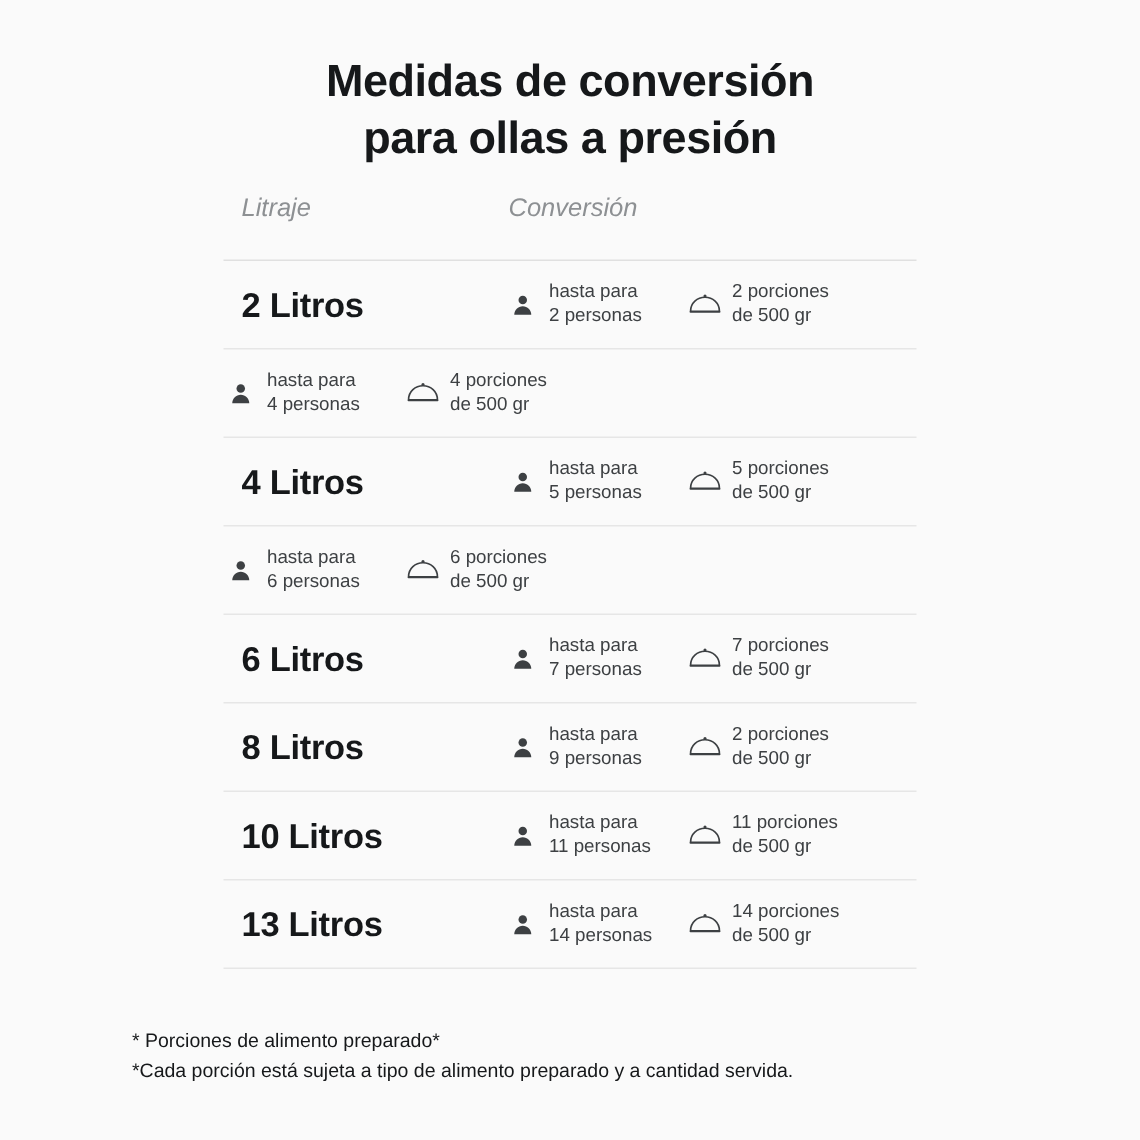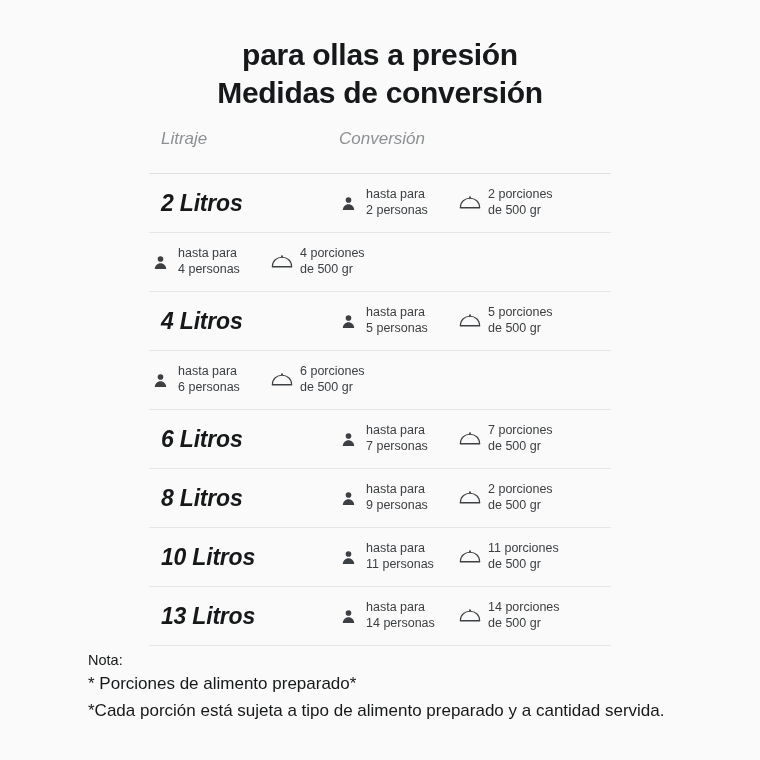--- a/index.html
+++ b/index.html
@@ -67,21 +67,20 @@
     border-bottom: 1px solid #e6e6e6;
   }
   .cell-litraje {
     width: 188px;
     box-sizing: border-box;
     padding-left: 12px;
     font-size: 23px;
     font-weight: bold;
     color: #16181a;
     letter-spacing: -0.2px;
-    font-style: italic;
   }
   .cell-people, .cell-portions {
     display: flex;
     align-items: center;
     gap: 7px;
   }
   .cell-people {
     width: 122px;
   }
   .cell-portions {
@@ -105,33 +104,33 @@
     left: 88px;
     bottom: 36px;
     width: 620px;
   }
   .notes-title {
     font-size: 14.5px;
     color: #16181a;
     margin-bottom: 3px;
   }
   .notes-line {
-    font-size: 17px;
+    font-size: 13px;
     color: #16181a;
     line-height: 1.55;
   }
 </style>
 </head>
 <body>
 
 <div class="page">
 
   <div class="title-block">
+    <div class="title-line">Medidas de conversión</div>
     <div class="title-line">para ollas a presión</div>
-    <div class="title-line">Medidas de conversión</div>
   </div>
 
   <div class="table-wrap">
 
     <div class="head-row">
       <div class="head-litraje">Litraje</div>
       <div class="head-conv">Conversión</div>
     </div>
 
     <div id="rows-container">
@@ -307,18 +306,17 @@
               </svg>
             </span>
             <span class="txt2"><span>14 porciones</span><br><span>de 500 gr</span></span>
           </div>
         </div>
       </div>
 
   </div>
 
   <div class="notes">
-    <div class="notes-title">Nota:</div>
     <div class="notes-line">* Porciones de alimento preparado*</div>
     <div class="notes-line">*Cada porción está sujeta a tipo de alimento preparado y a cantidad servida.</div>
   </div>
 
 </div>
 
 </body></html>

